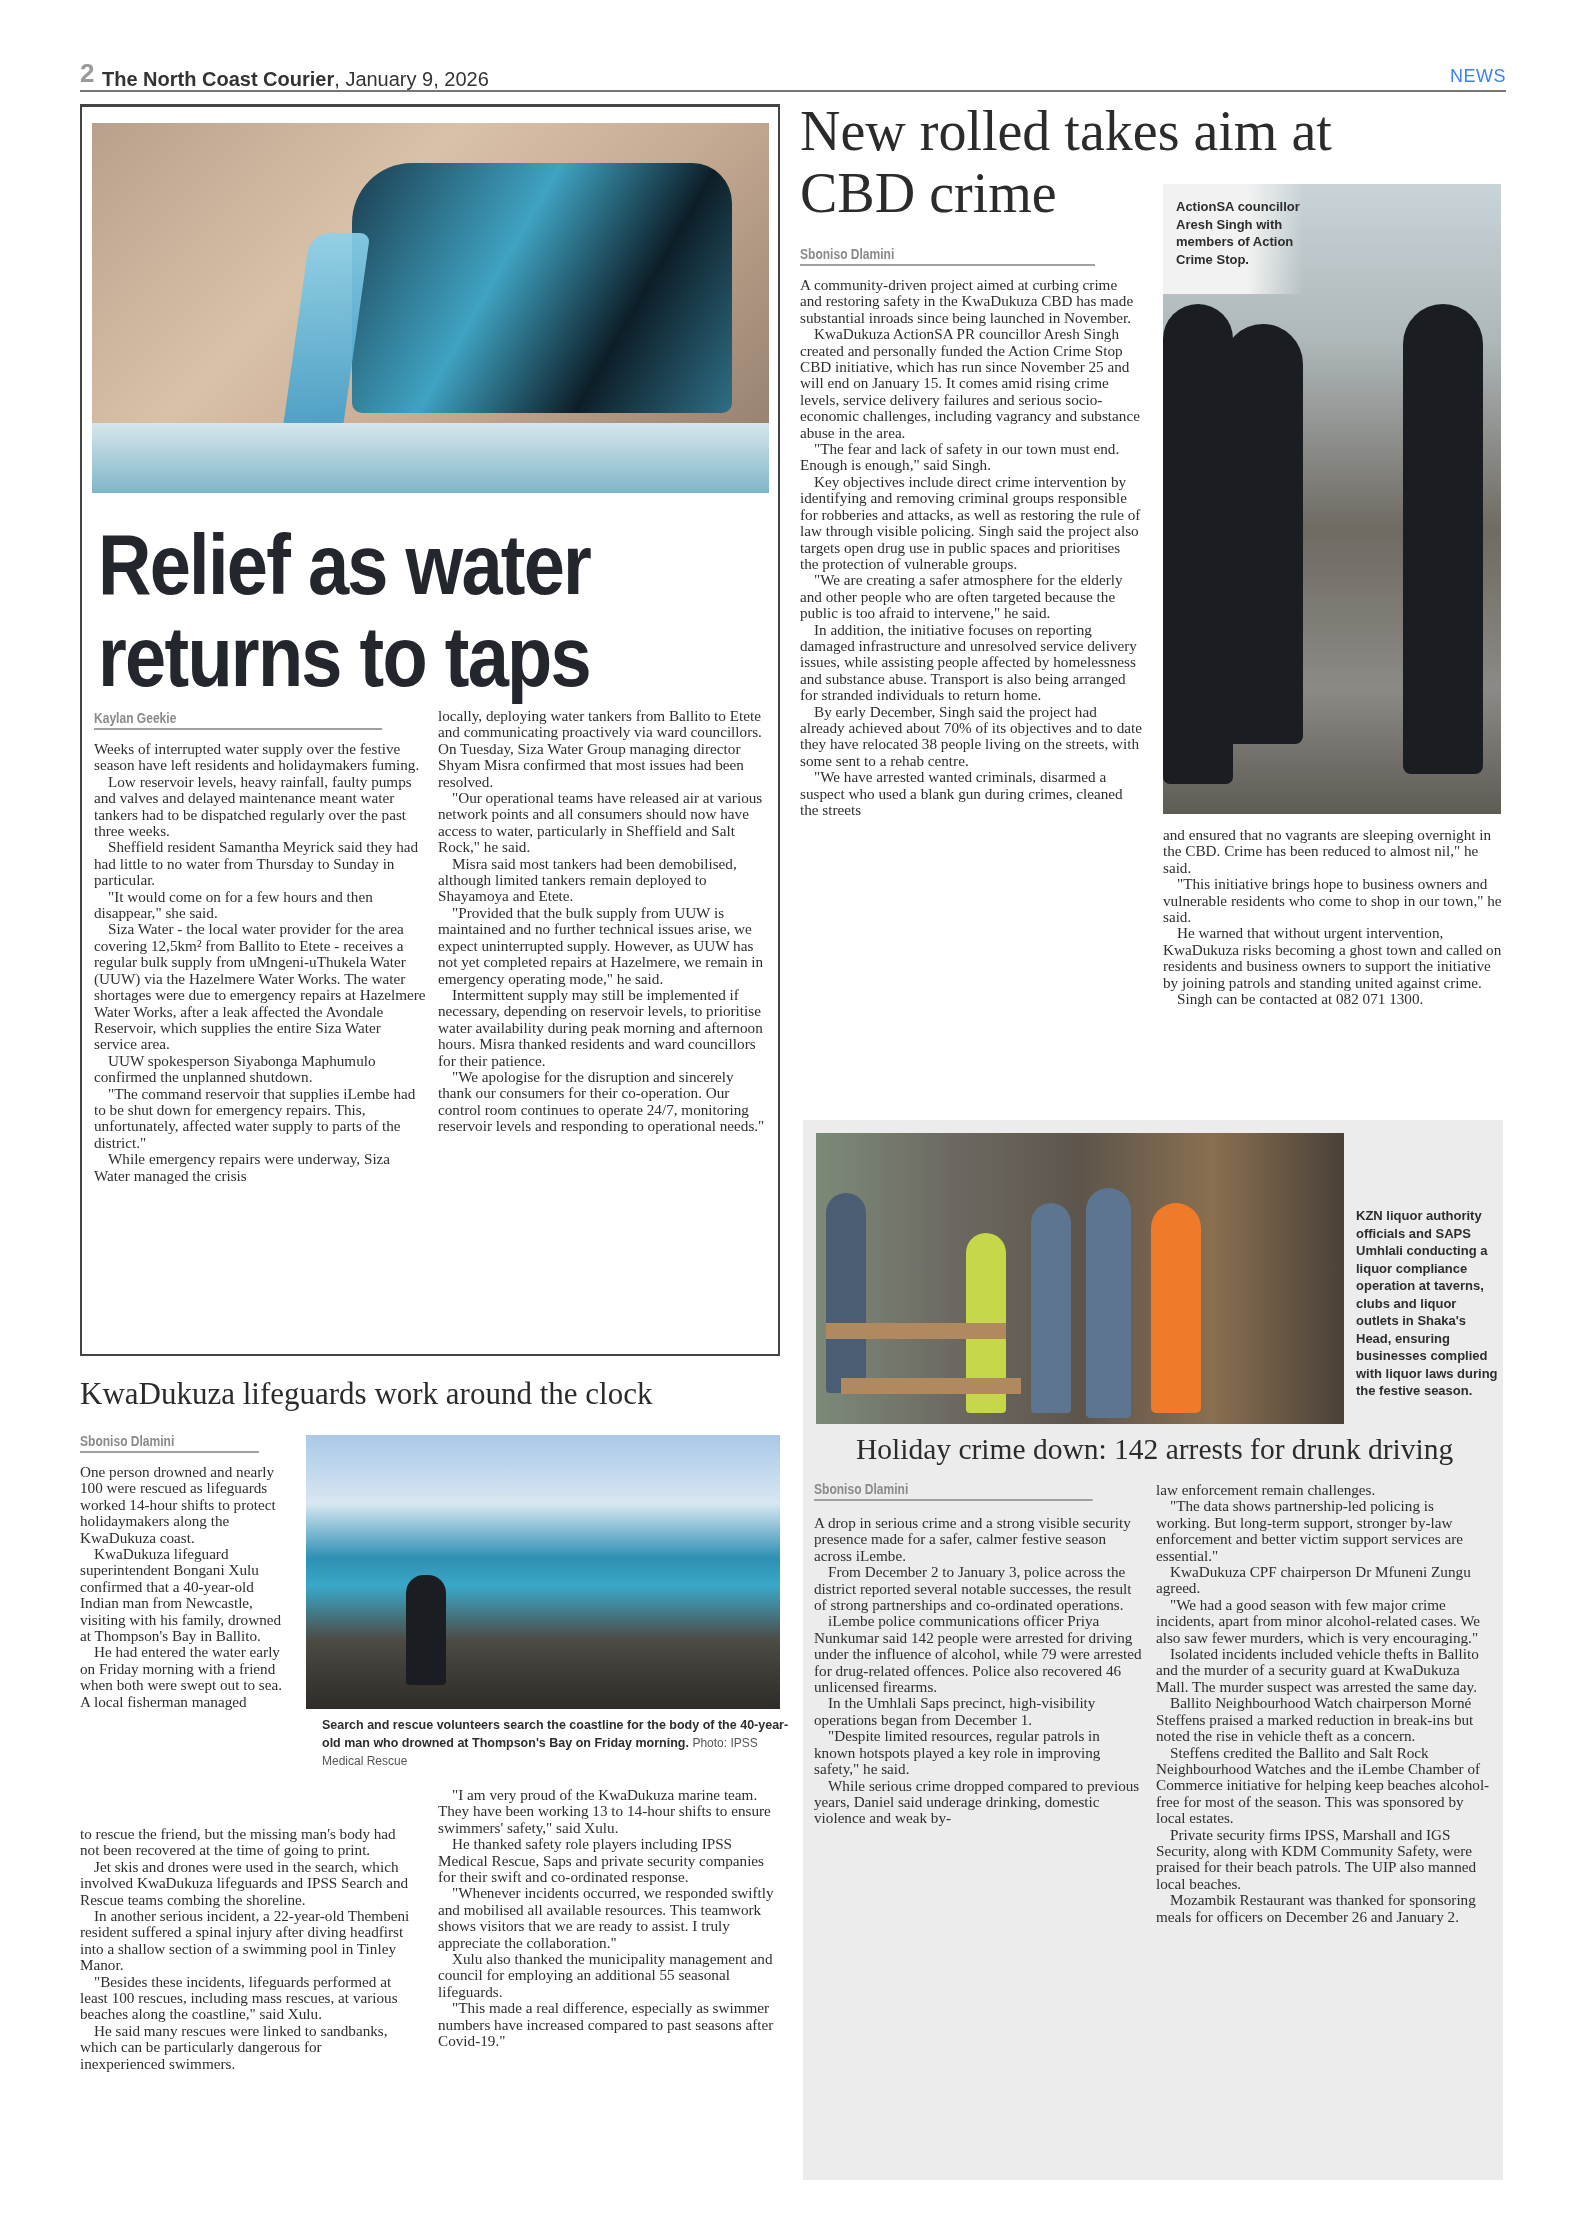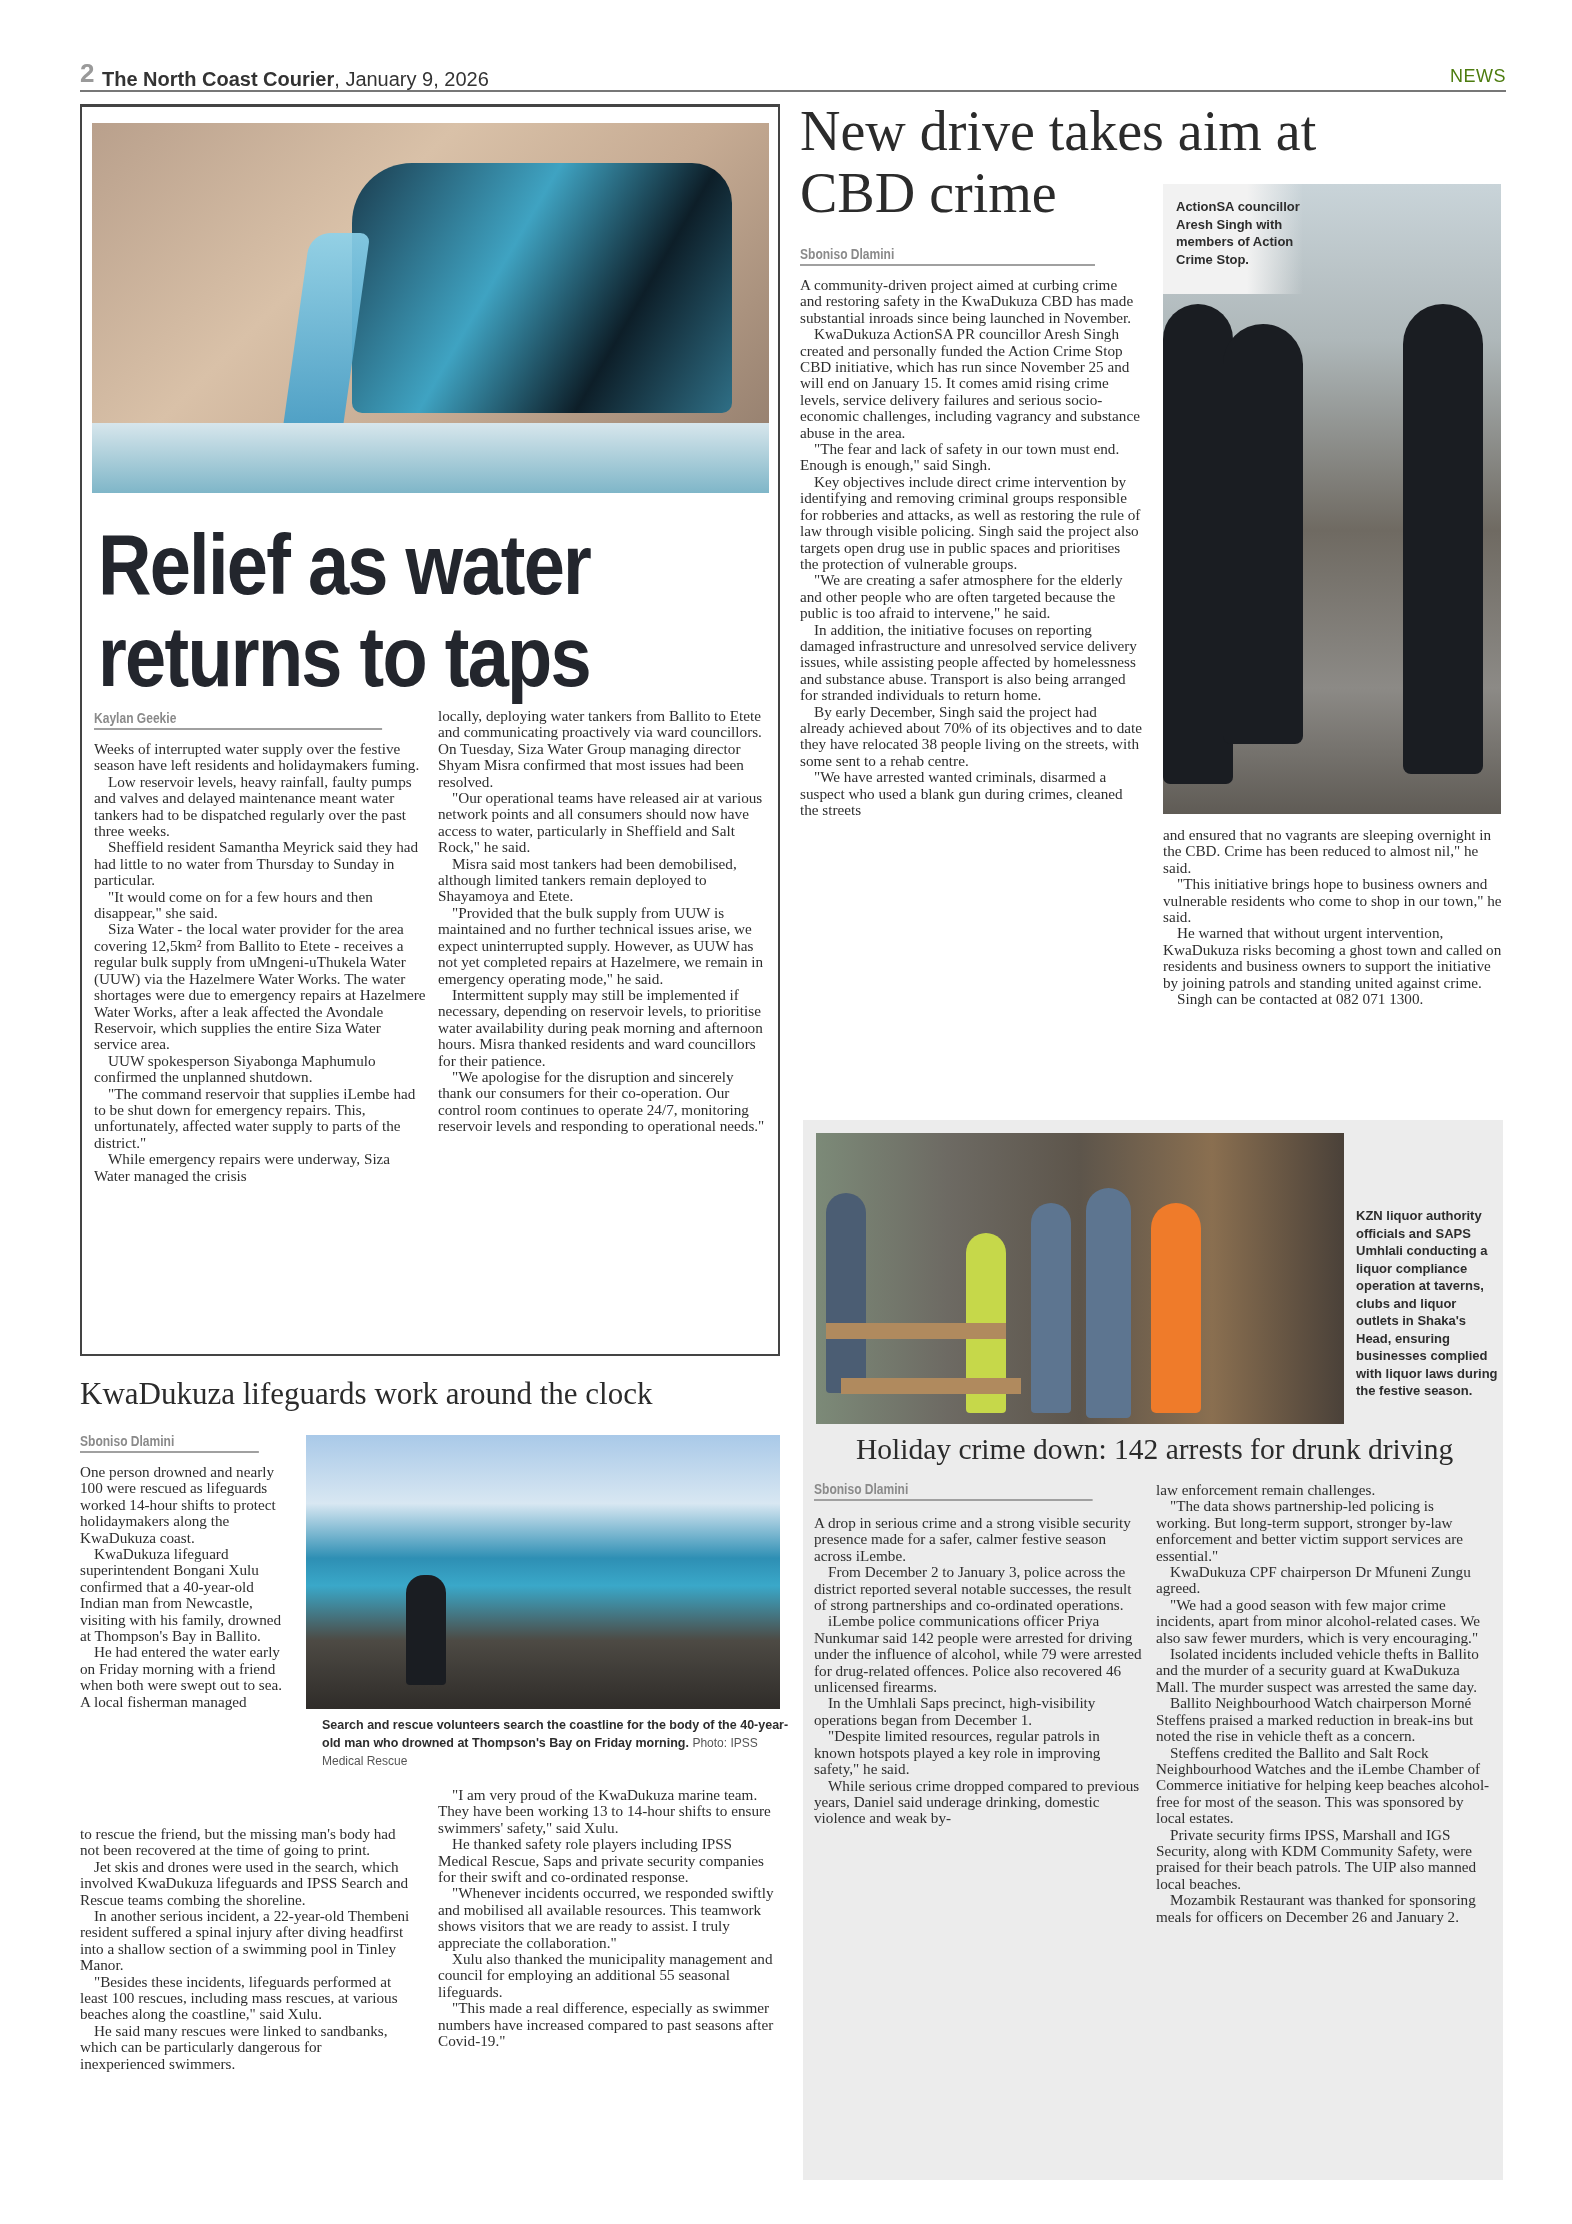--- a/index.html
+++ b/index.html
@@ -6,21 +6,21 @@
   html, body { width: 1572px; height: 2224px; background: #fff; overflow: hidden; }
   body { position: relative; font-family: "Liberation Serif", serif; color: #2b2b2b; }
 
   .abs { position: absolute; }
 
   
   .hdr { left: 80px; top: 62px; width: 1426px; height: 30px; border-bottom: 2px solid #777; }
   .page-num { position: absolute; left: 0; top: -4px; font-family: "Liberation Sans", sans-serif; font-size: 26px; font-weight: bold; color: #9a9a9a; }
   .masthead { position: absolute; left: 22px; top: 6px; font-family: "Liberation Sans", sans-serif; font-size: 20px; color: #333; }
   .masthead b { font-weight: bold; }
-  .section { position: absolute; right: 0; top: 4px; font-family: "Liberation Sans", sans-serif; font-size: 18px; color: #4d7c0f; letter-spacing: 0.5px; }
+  .section { position: absolute; right: 0; top: 4px; font-family: "Liberation Sans", sans-serif; font-size: 18px; color: #3b82f6; letter-spacing: 0.5px; }
 
   
   .water-box { left: 80px; top: 104px; width: 700px; height: 1252px; border: 2px solid #444; border-top-width: 3px; }
 
   .photo { overflow: hidden; }
   .tap-photo { left: 92px; top: 123px; width: 677px; height: 370px;
     background: linear-gradient(135deg, #b9a08c 0%, #d9c1a8 35%, #c6ab93 60%, #8f7a6a 100%); }
   .tap-body { position: absolute; left: 260px; top: 40px; width: 380px; height: 250px;
     border-radius: 60px 40px 10px 10px; background: linear-gradient(120deg,#1b3c4e,#3fa3c2 40%,#0d1e28 70%,#2f6f86); }
   .tap-water { position: absolute; left: 200px; top: 110px; width: 60px; height: 260px;
@@ -88,21 +88,21 @@
 <div class="abs col" style="left:438px; top:708px; width:332px;">
   <p class="first">locally, deploying water tankers from Ballito to Etete and communicating proactively via ward councillors. On Tuesday, Siza Water Group managing director Shyam Misra confirmed that most issues had been resolved.</p>
   <p>"Our operational teams have released air at various network points and all consumers should now have access to water, particularly in Sheffield and Salt Rock," he said.</p>
   <p>Misra said most tankers had been demobilised, although limited tankers remain deployed to Shayamoya and Etete.</p>
   <p>"Provided that the bulk supply from UUW is maintained and no further technical issues arise, we expect uninterrupted supply. However, as UUW has not yet completed repairs at Hazelmere, we remain in emergency operating mode," he said.</p>
   <p>Intermittent supply may still be implemented if necessary, depending on reservoir levels, to prioritise water availability during peak morning and afternoon hours. Misra thanked residents and ward councillors for their patience.</p>
   <p>"We apologise for the disruption and sincerely thank our consumers for their co-operation. Our control room continues to operate 24/7, monitoring reservoir levels and responding to operational needs."</p>
 </div>
 
 <div class="abs serif-head" style="left:800px; top:100px; width:700px; font-size:56px; line-height:62px;">
-  <div>New drive takes aim at</div>
+  <div>New rolled takes aim at</div>
   <div>CBD crime</div>
 </div>
 <div class="abs byline" style="left:800px; top:246px; width:343px;">Sboniso Dlamini</div>
 <div class="abs col" style="left:800px; top:277px; width:342px;">
   <p class="first">A community-driven project aimed at curbing crime and restoring safety in the KwaDukuza CBD has made substantial inroads since being launched in November.</p>
   <p>KwaDukuza ActionSA PR councillor Aresh Singh created and personally funded the Action Crime Stop CBD initiative, which has run since November 25 and will end on January 15. It comes amid rising crime levels, service delivery failures and serious socio-economic challenges, including vagrancy and substance abuse in the area.</p>
   <p>"The fear and lack of safety in our town must end. Enough is enough," said Singh.</p>
   <p>Key objectives include direct crime intervention by identifying and removing criminal groups responsible for robberies and attacks, as well as restoring the rule of law through visible policing. Singh said the project also targets open drug use in public spaces and prioritises the protection of vulnerable groups.</p>
   <p>"We are creating a safer atmosphere for the elderly and other people who are often targeted because the public is too afraid to intervene," he said.</p>
   <p>In addition, the initiative focuses on reporting damaged infrastructure and unresolved service delivery issues, while assisting people affected by homelessness and substance abuse. Transport is also being arranged for stranded individuals to return home.</p>

